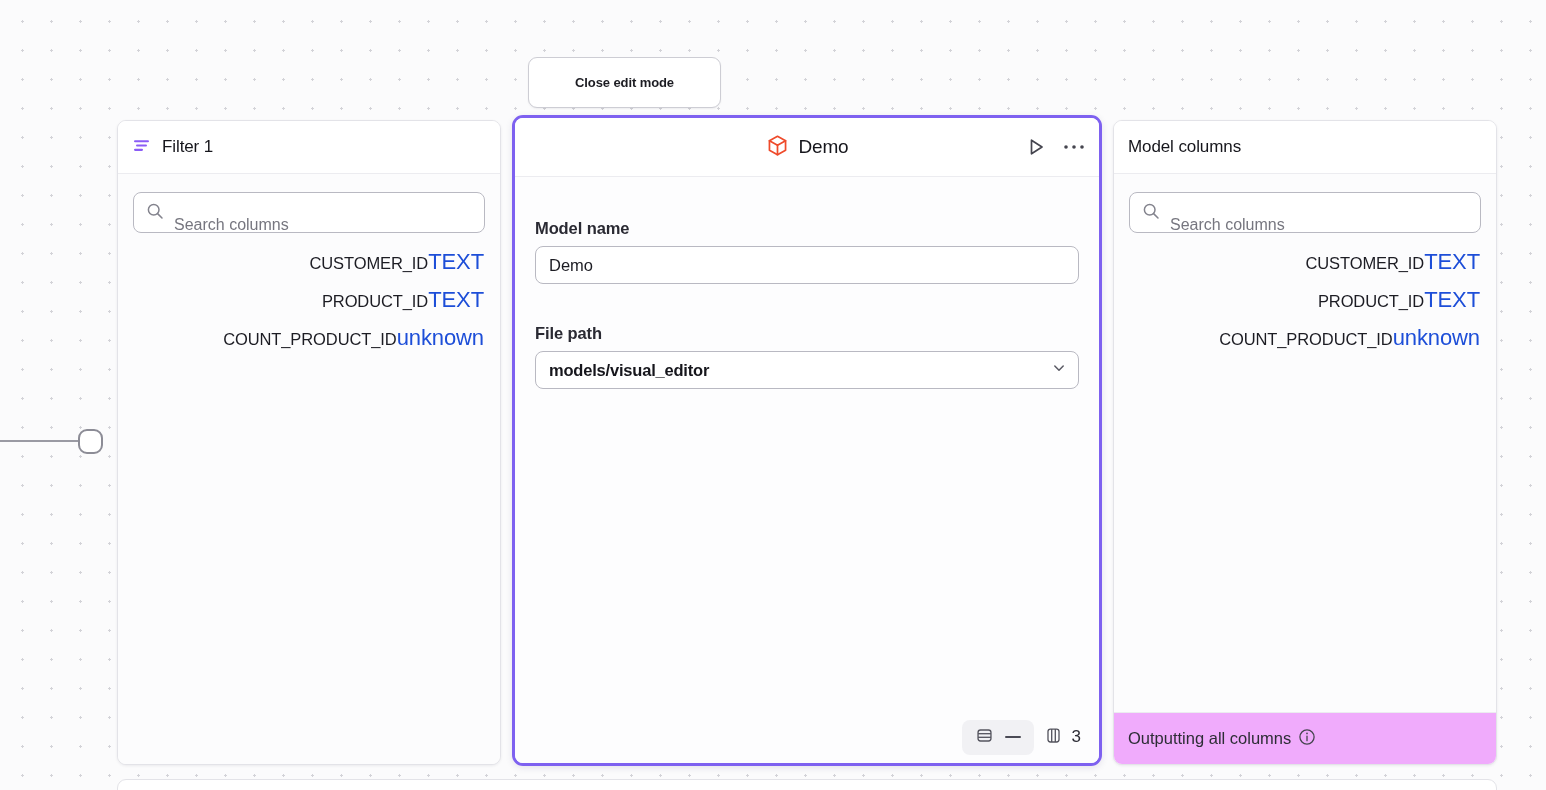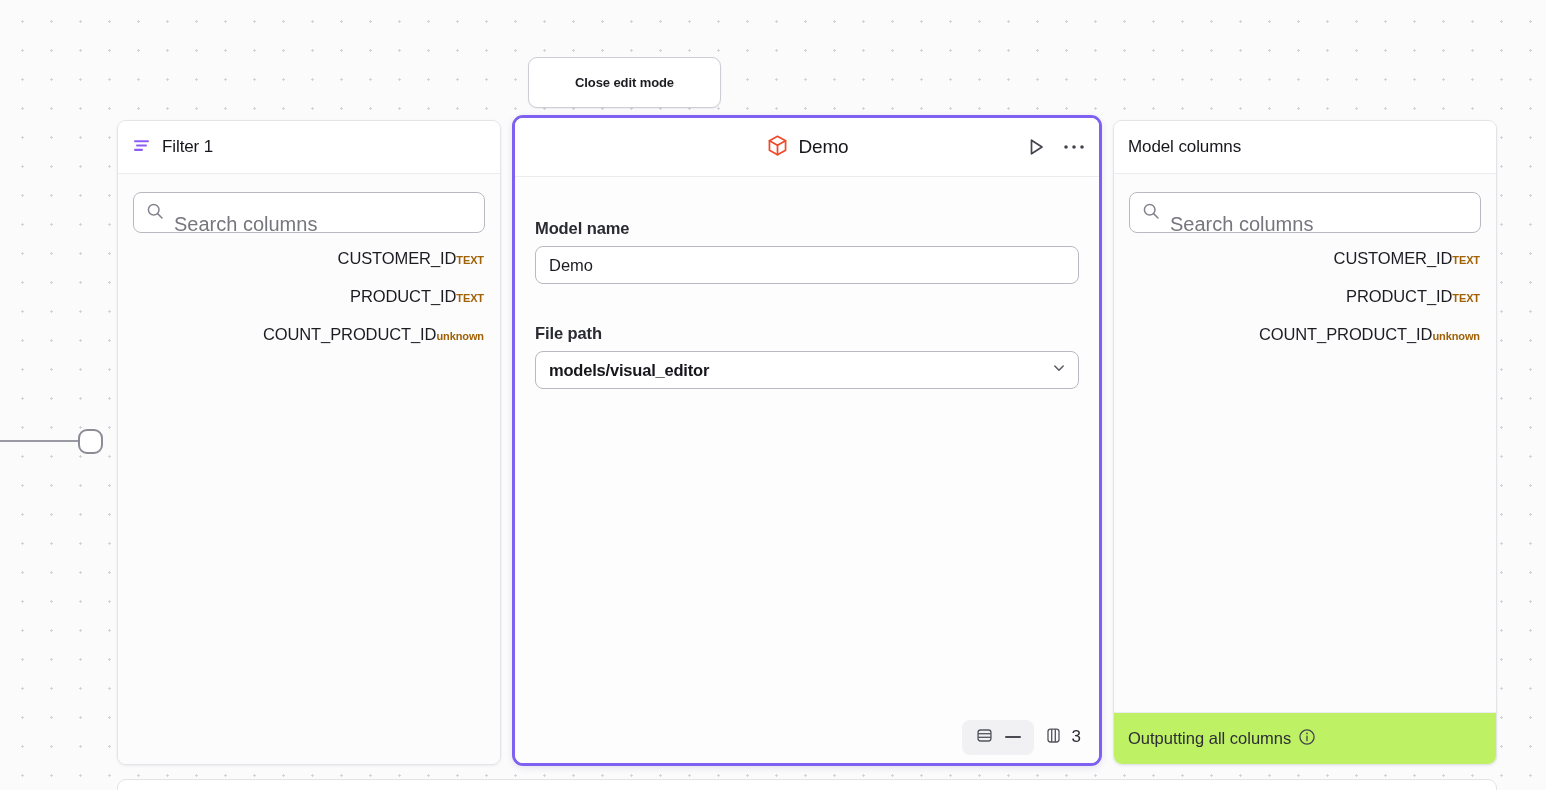--- a/index.html
+++ b/index.html
@@ -87,21 +87,21 @@
     background: #ffffff;
     display: flex;
     align-items: center;
     padding: 0 12px;
     gap: 10px;
   }
   .search-wrap input {
     border: 0;
     outline: 0;
     background: transparent;
-    font-size: 20px;
+    font-size: 16px;
     font-family: "Liberation Sans", sans-serif;
     color: #2a2a33;
     width: 100%;
     margin-top: 24px;
   }
   .search-wrap input::placeholder { color: #76767f; }
 
   .col-list { margin-top: 16px; padding: 0 14px; }
 
   .col-row {
@@ -110,31 +110,30 @@
     justify-content: flex-end;
     height: 38px;
     padding: 0 2px;
   }
   .col-name {
     font-size: 16.5px;
     color: #1c1c23;
     letter-spacing: -0.1px;
   }
   .col-type {
-    font-size: 11px;
-    color: #a16207;
+    font-size: 22px;
+    color: #1d4ed8;
     letter-spacing: -0.1px;
-    font-weight: bold;
   }
 
   .panel-footer {
     height: 52px;
     flex: 0 0 52px;
     border-top: 1px solid #ececf0;
-    background: #bef264;
+    background: #f0abfc;
     display: flex;
     align-items: center;
     padding: 0 14px;
     gap: 7px;
     font-size: 16.5px;
     color: #2d2d36;
   }
 
   
   #demo-panel {

